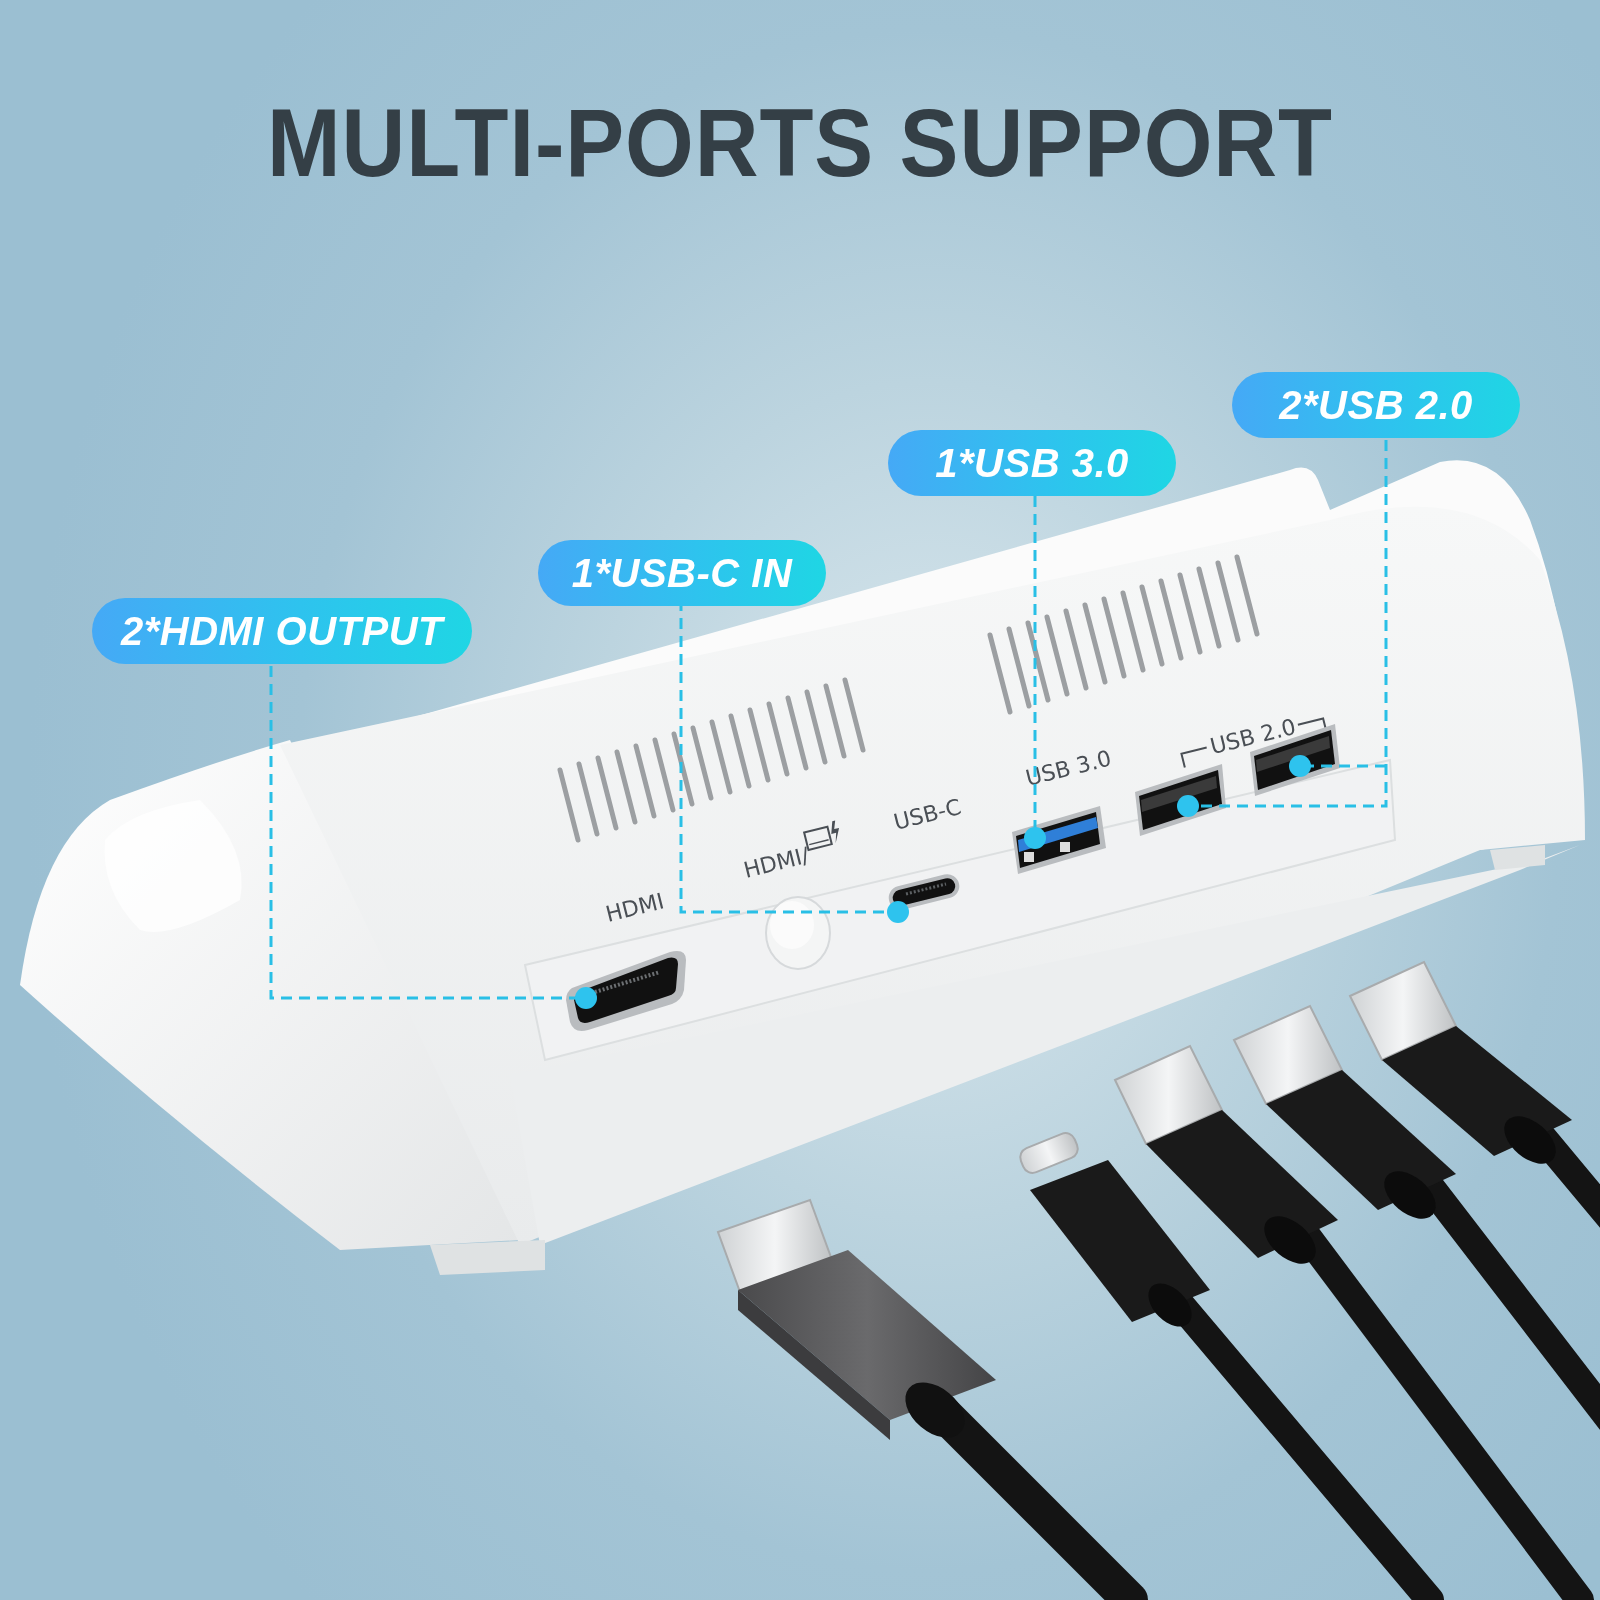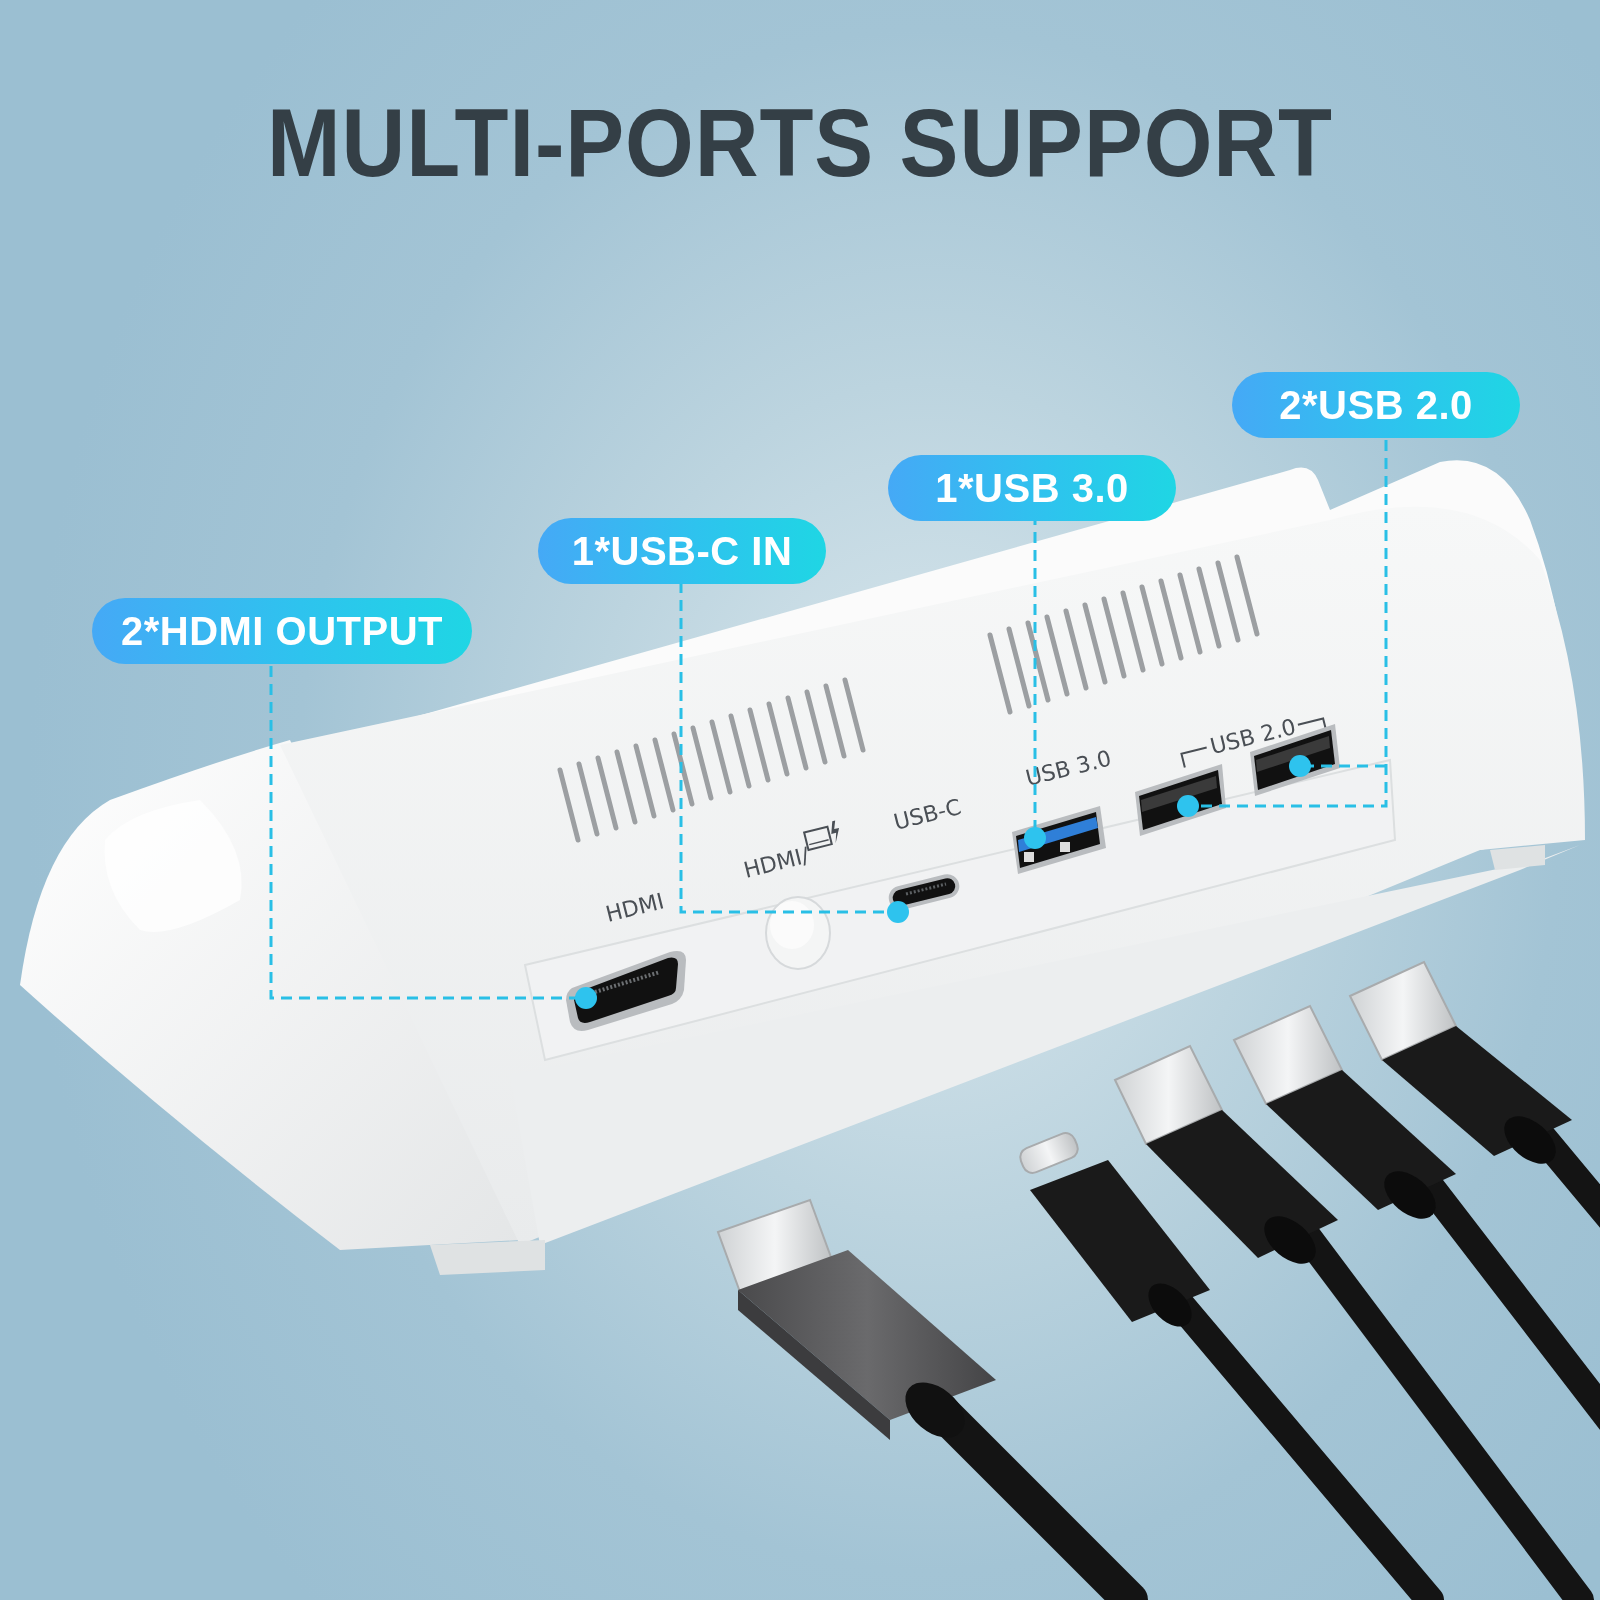--- a/index.html
+++ b/index.html
@@ -12,21 +12,21 @@
     position: absolute; left: 0; right: 0; top: 88px; text-align: center;
     font-family: "Liberation Sans", sans-serif; font-weight: 700;
     font-size: 96px; letter-spacing: 1px; color: #343f46;
     transform: scaleX(0.92); transform-origin: center;
   }
   .pill {
     position: absolute; height: 66px; border-radius: 33px;
     background: linear-gradient(90deg, #45a9f6 0%, #2ec3ee 55%, #1fd6e4 100%);
     color: #ffffff; font-weight: 700; font-size: 40px;
     display: flex; align-items: center; justify-content: center;
-    white-space: nowrap; letter-spacing: 0.5px;
+    white-space: nowrap; letter-spacing: 0.5px; font-style: italic;
   }
   svg.scene { position: absolute; left: 0; top: 0; }
   .port-label {
     font-family: "DejaVu Sans", sans-serif; fill: #4a4f55; font-size: 22px;
   }
 </style>
 </head>
 <body>
 
 <div class="title">MULTI-PORTS SUPPORT</div>
@@ -207,15 +207,15 @@
   </g>
 
   <g>
     <path d="M 1350 996 L 1424 962 L 1456 1026 L 1382 1060 Z" fill="url(#metal)" stroke="#a8abad" stroke-width="2"></path>
     <path d="M 1382 1060 L 1456 1026 L 1572 1120 L 1494 1156 Z" fill="#1a1a1a"></path>
     <ellipse cx="1530" cy="1140" rx="30" ry="18" fill="#0c0c0c" transform="rotate(40 1530 1140)"></ellipse>
   </g>
 </svg>
 
 <div class="pill" style="left:92px; top:598px; width:380px;">2*HDMI OUTPUT</div>
-<div class="pill" style="left:538px; top:518px; width:288px;text-align:center;">1*USB-C IN</div>
-<div class="pill" style="left:888px; top:430px; width:288px;margin-top:25px;">1*USB 3.0</div>
+<div class="pill" style="left:538px; top:540px; width:288px;text-align:center;">1*USB-C IN</div>
+<div class="pill" style="left:888px; top:430px; width:288px;">1*USB 3.0</div>
 <div class="pill" style="left:1232px; top:372px; width:288px;">2*USB 2.0</div>
 
 </body></html>

